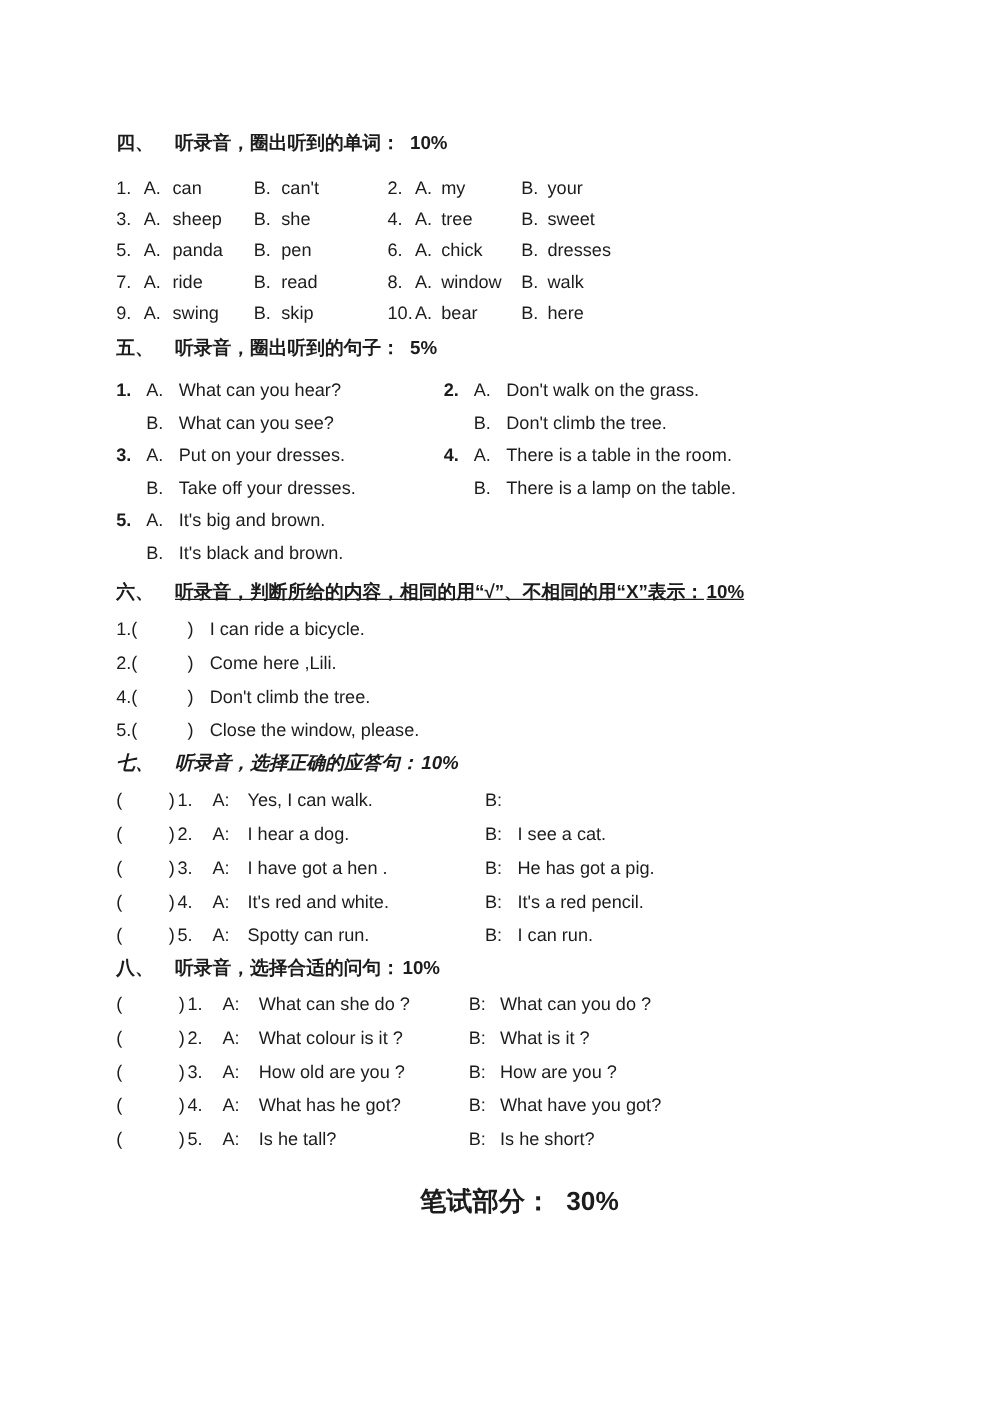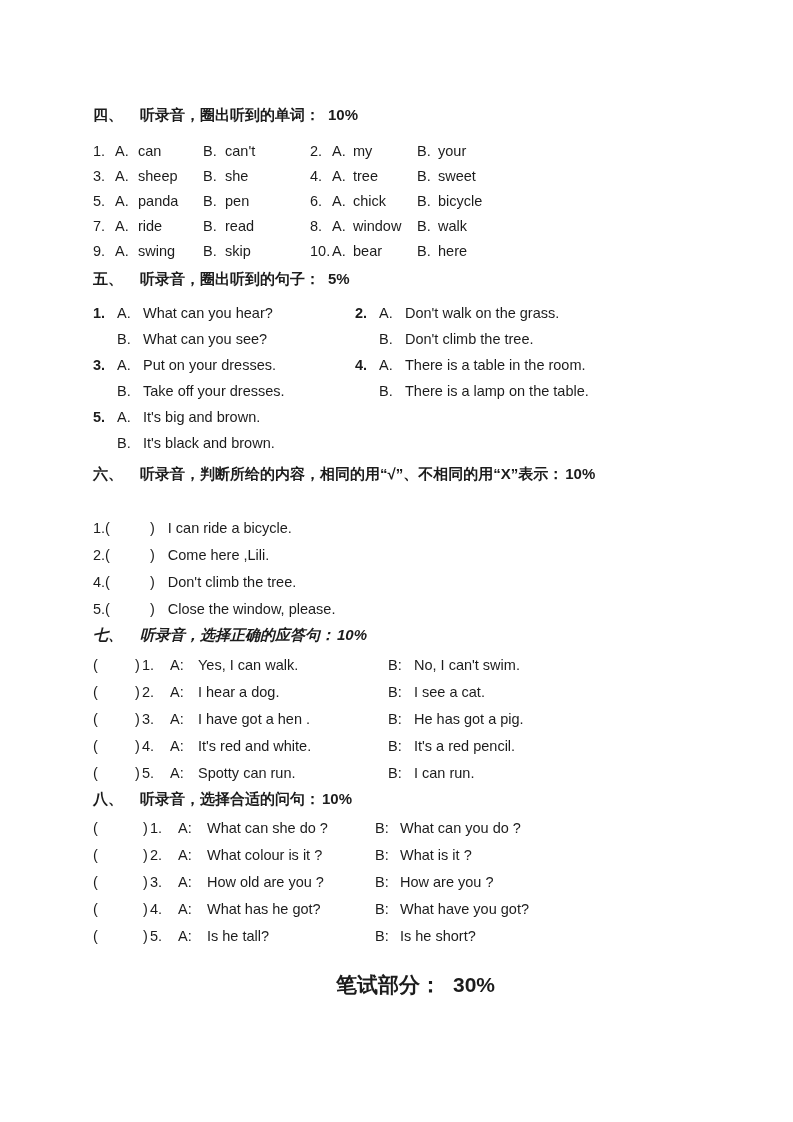--- a/index.html
+++ b/index.html
@@ -8,21 +8,21 @@
        color:#1c1c1c;font-size:14.5px;}
   .sheet{box-sizing:border-box;width:793px;height:1054px;
          padding:106px 55px 0 93px;background:#fff;}
   
   .sec-head{font-weight:700;font-size:15px;line-height:17px;white-space:nowrap;}
   .sec-num{display:inline-block;width:47px;}
   .score-sp{margin-left:8px;}
   .score-tight{margin-left:2px;}
   .head4{margin-bottom:18px;}
   .head5{margin-bottom:16px;}
-  .head6{margin-bottom:36px;}
+  .head6{margin-bottom:12px;text-decoration:underline;}
   .head7{margin-bottom:12px;font-style:italic;}
   .head8{margin-bottom:11px;}
   
   .rows4{margin-bottom:9px;}
   .w4-row{display:grid;grid-template-columns:22px 23px 65px 22px 85px 22px 21px 64px 21px auto;
           line-height:20px;margin-bottom:5px;}
   
   .s5-grid{display:grid;grid-template-columns:262px auto;margin-bottom:6px;}
   .s5-line{display:grid;grid-template-columns:24px 26px auto;line-height:20px;margin-bottom:6px;}
   .b{font-weight:700;}
@@ -78,21 +78,21 @@
     <div class="w4-row">
       <span>5.</span>
         <span>A.</span>
         <span>panda</span>
         <span>B.</span>
         <span>pen</span>
         <span>6.</span>
         <span>A.</span>
         <span>chick</span>
         <span>B.</span>
-        <span>bicycle</span>
+        <span>dresses</span>
     </div>
     <div class="w4-row">
       <span>7.</span>
         <span>A.</span>
         <span>ride</span>
         <span>B.</span>
         <span>read</span>
         <span>8.</span>
         <span>A.</span>
         <span>window</span>
@@ -202,21 +202,20 @@
     <span class="sec-num">七、</span><span>听录音，选择正确的应答句：</span><span class="score-tight">10%</span>
   </div>
   <div class="rows7">
     <div class="s7-row">
       <span>(</span>
         <span>)</span>
         <span>1.</span>
         <span>A:</span>
         <span>Yes, I can walk.</span>
         <span>B:</span>
-        <span>No, I can't swim.</span>
     </div>
     <div class="s7-row">
       <span>(</span>
         <span>)</span>
         <span>2.</span>
         <span>A:</span>
         <span>I hear a dog.</span>
         <span>B:</span>
         <span>I see a cat.</span>
     </div>

